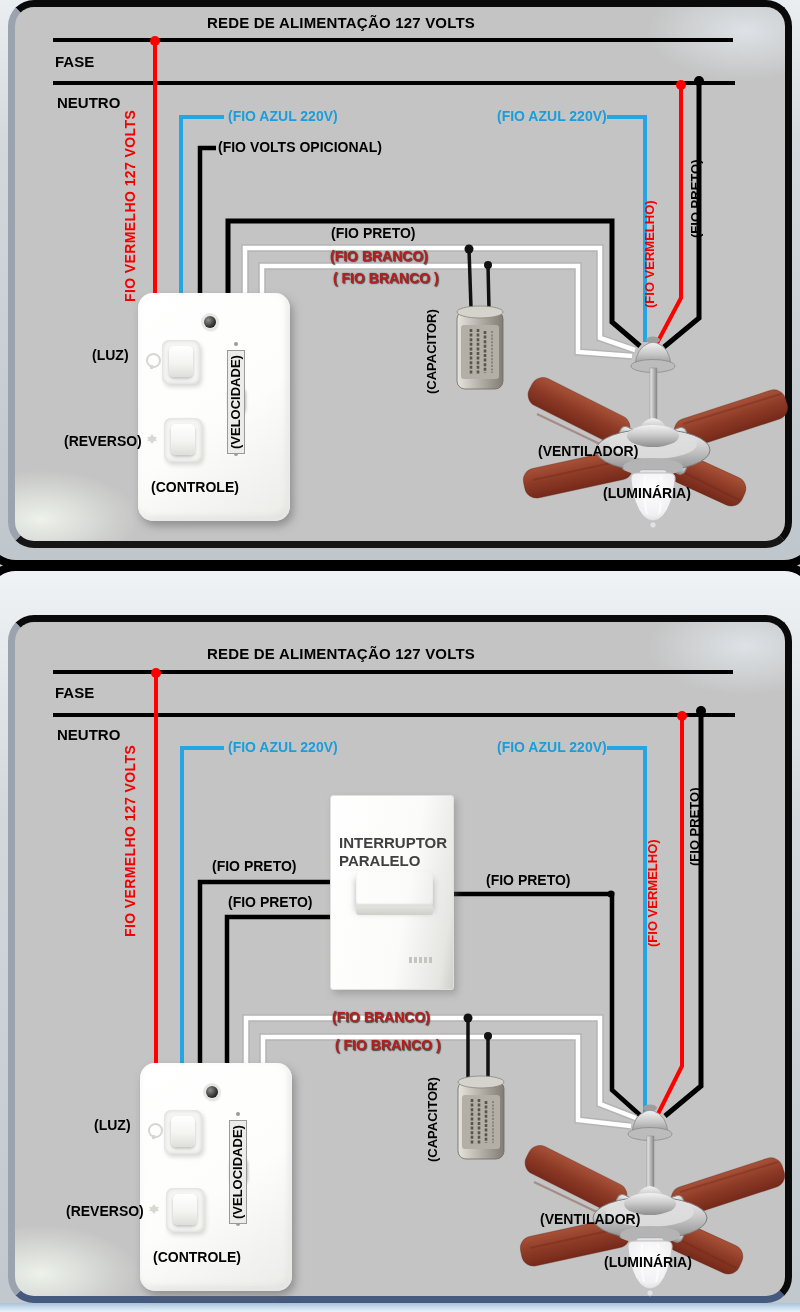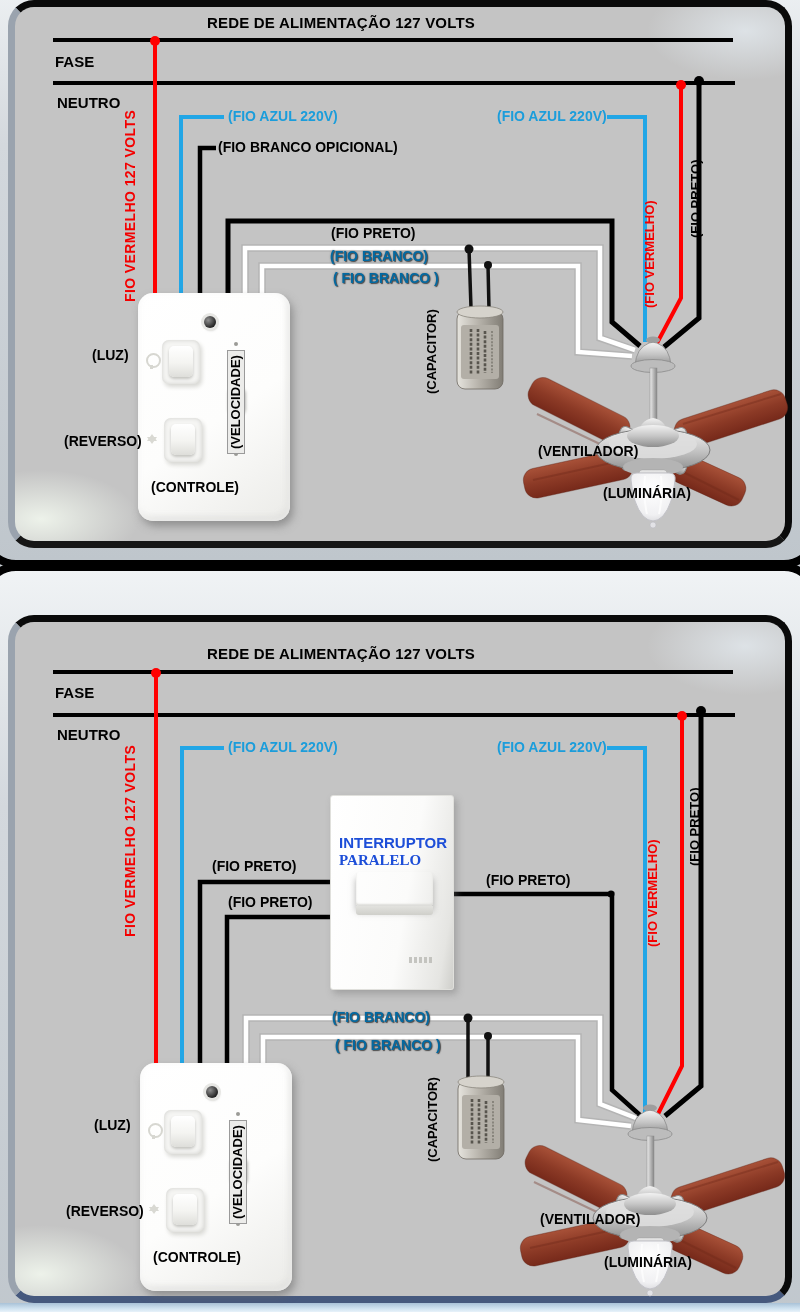--- a/index.html
+++ b/index.html
@@ -33,22 +33,22 @@
     background:linear-gradient(180deg,#a9c2d8 0%,#cfe2f0 60%,#e8f2fa 100%);
   }
   svg.wires{position:absolute;left:0;top:0;z-index:5;}
 
   
   .lbl{position:absolute;font-weight:bold;font-size:14px;line-height:15px;
        color:#000;white-space:nowrap;z-index:10;letter-spacing:0;}
   .lbl.big{font-size:15px;margin-top:32px;}
   .lbl.title{font-size:15px;letter-spacing:.2px;}
   .lbl.blue{color:#1b9ddb;}
-  .lbl.red{color:#1d4ed8;}
-  .lbl.white{color:#0369a1;text-shadow:1px 1px 1px rgba(70,70,70,.95),0 0 2px rgba(70,70,70,.5);}
+  .lbl.red{color:#404040;}
+  .lbl.white{color:#b91c1c;text-shadow:1px 1px 1px rgba(70,70,70,.95),0 0 2px rgba(70,70,70,.5);}
   .vlabel{position:absolute;transform:rotate(-90deg);transform-origin:0 100%;
        font-weight:bold;font-size:13px;height:16px;line-height:16px;
        white-space:nowrap;z-index:10;}
   .vlabel.red{color:#f40000;}
   .vlabel.boxed{background:#ececea;border:1px solid #9a9a9a;padding:0 4px;}
   .vlabel.v14{font-size:14px;letter-spacing:.4px;}
 
   
   .control{position:absolute;width:152px;height:228px;border-radius:15px;z-index:6;
     background:linear-gradient(145deg,#ffffff 0%,#fdfdfc 55%,#ebebe8 100%);
@@ -262,21 +262,21 @@
 
 <div class="pswitch">
   <div class="rocker"></div>
   <div class="plogo"></div>
 </div>
 
 <div class="lbl big" style="left:55px;top:22px;">FASE</div>
 <div class="lbl title" style="left:207px;top:15px;">REDE DE ALIMENTAÇÃO 127 VOLTS</div>
 <div class="lbl big" style="left:57px;top:63px;">NEUTRO</div>
 <div class="lbl blue" style="left:228px;top:109px;">(FIO AZUL 220V)</div>
-<div class="lbl" style="left:218px;top:140px;">(FIO BRANCO OPICIONAL)</div>
+<div class="lbl" style="left:218px;top:140px;">(FIO VOLTS OPICIONAL)</div>
 <div class="lbl blue" style="left:497px;top:109px;">(FIO AZUL 220V)</div>
 <div class="lbl" style="left:331px;top:226px;">(FIO PRETO)</div>
 <div class="lbl white" style="left:330px;top:249px;">(FIO BRANCO)</div>
 <div class="lbl white" style="left:333px;top:271px;">( FIO BRANCO )</div>
 <div class="vlabel red v14" style="left:138px;top:286px;">FIO  VERMELHO  127 VOLTS</div>
 <div class="vlabel red" style="left:658px;top:292px;">(FIO VERMELHO)</div>
 <div class="vlabel" style="left:704px;top:222px;">(FIO PRETO)</div>
 <div class="lbl" style="left:92px;top:348px;">(LUZ)</div>
 <div class="lbl" style="left:64px;top:434px;">(REVERSO)</div>
 <div class="vlabel boxed" style="left:245px;top:436px;">(VELOCIDADE)</div>
@@ -285,21 +285,21 @@
 <div class="lbl" style="left:538px;top:444px;">(VENTILADOR)</div>
 <div class="lbl" style="left:603px;top:486px;">(LUMINÁRIA)</div>
 
 <div class="lbl big" style="left:55px;top:653px;">FASE</div>
 <div class="lbl title" style="left:207px;top:646px;">REDE DE ALIMENTAÇÃO 127 VOLTS</div>
 <div class="lbl big" style="left:57px;top:695px;">NEUTRO</div>
 <div class="lbl blue" style="left:228px;top:740px;">(FIO AZUL 220V)</div>
 <div class="lbl blue" style="left:497px;top:740px;">(FIO AZUL 220V)</div>
 <div class="vlabel red v14" style="left:138px;top:921px;">FIO  VERMELHO  127 VOLTS</div>
 <div class="lbl red big" style="left:339px;top:803px;">INTERRUPTOR</div>
-<div class="lbl red big" style="left:339px;top:821px;font-family:Liberation Serif, serif;">PARALELO</div>
+<div class="lbl red big" style="left:339px;top:821px;">PARALELO</div>
 <div class="lbl" style="left:212px;top:859px;">(FIO PRETO)</div>
 <div class="lbl" style="left:228px;top:895px;">(FIO PRETO)</div>
 <div class="lbl" style="left:486px;top:873px;">(FIO PRETO)</div>
 <div class="lbl white" style="left:332px;top:1010px;">(FIO BRANCO)</div>
 <div class="lbl white" style="left:335px;top:1038px;">( FIO BRANCO )</div>
 <div class="vlabel red" style="left:661px;top:931px;">(FIO VERMELHO)</div>
 <div class="vlabel" style="left:703px;top:850px;">(FIO PRETO)</div>
 <div class="lbl" style="left:94px;top:1118px;">(LUZ)</div>
 <div class="lbl" style="left:66px;top:1204px;">(REVERSO)</div>
 <div class="vlabel boxed" style="left:247px;top:1206px;">(VELOCIDADE)</div>

